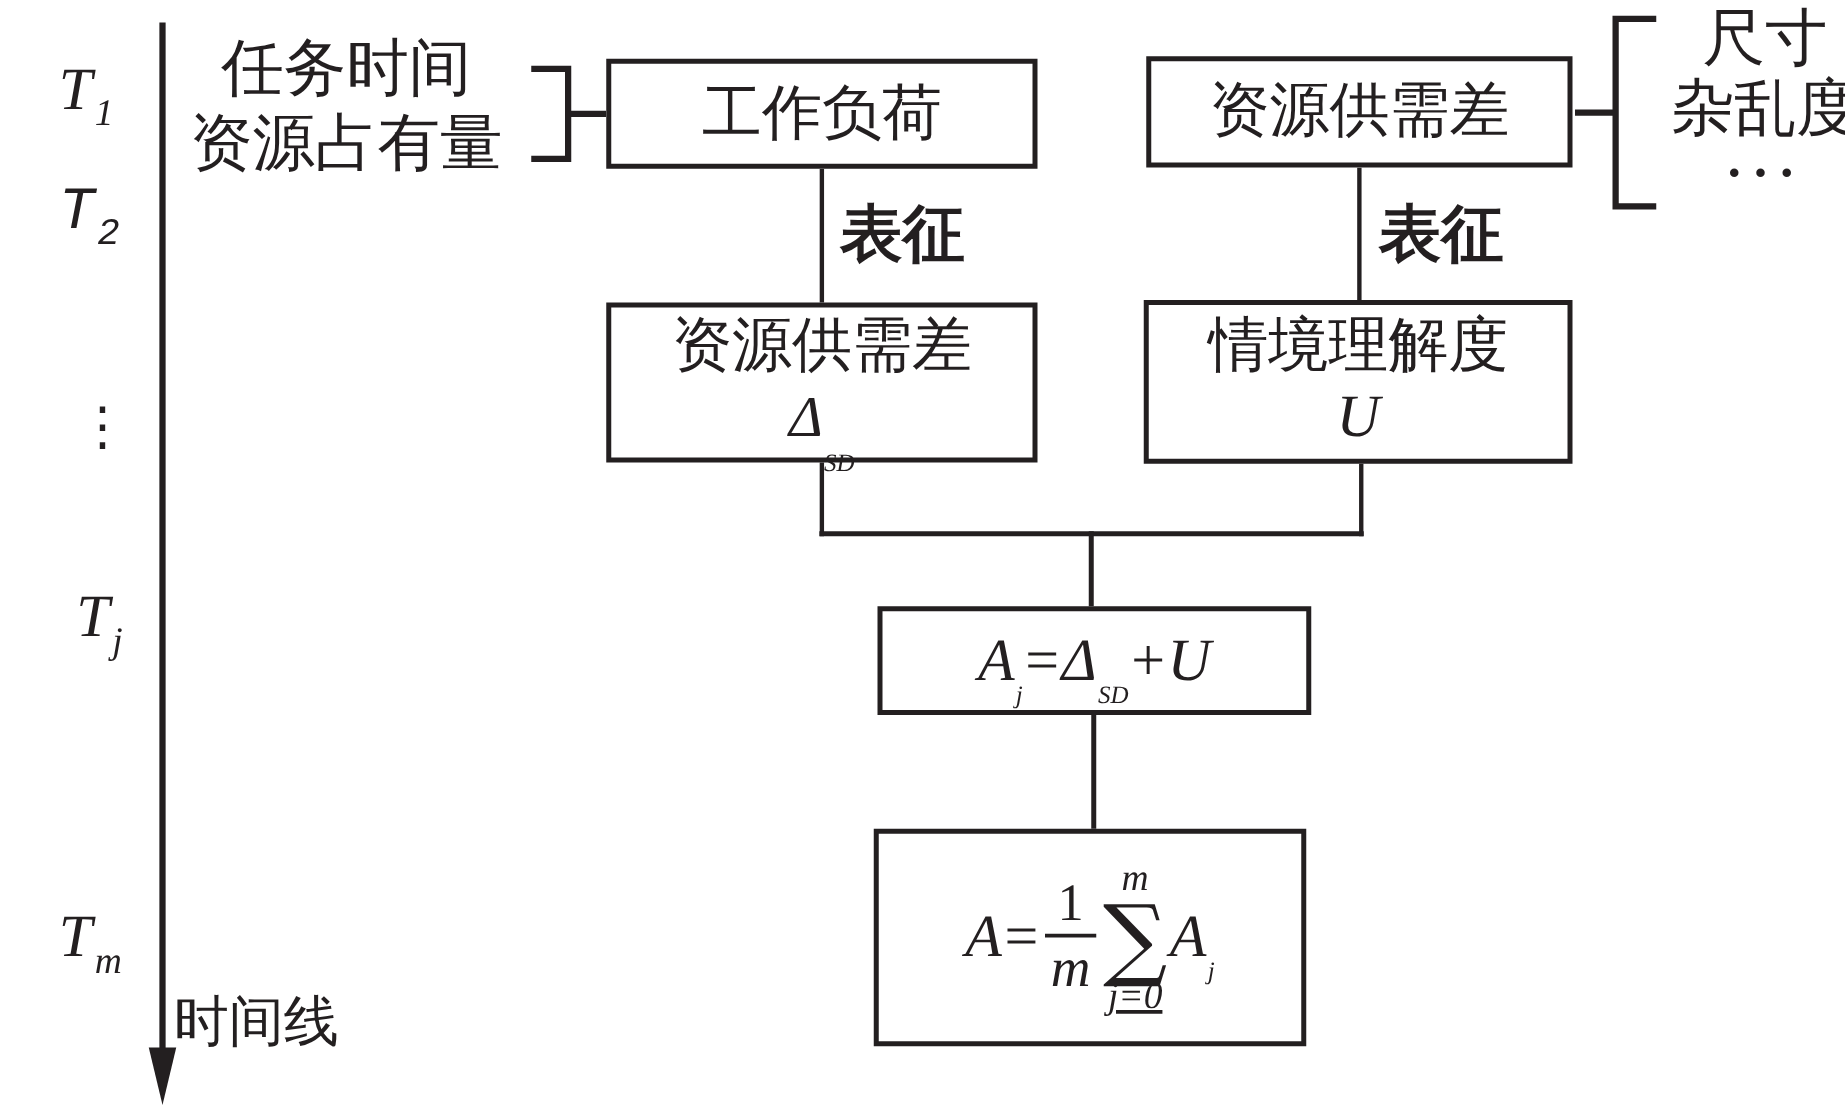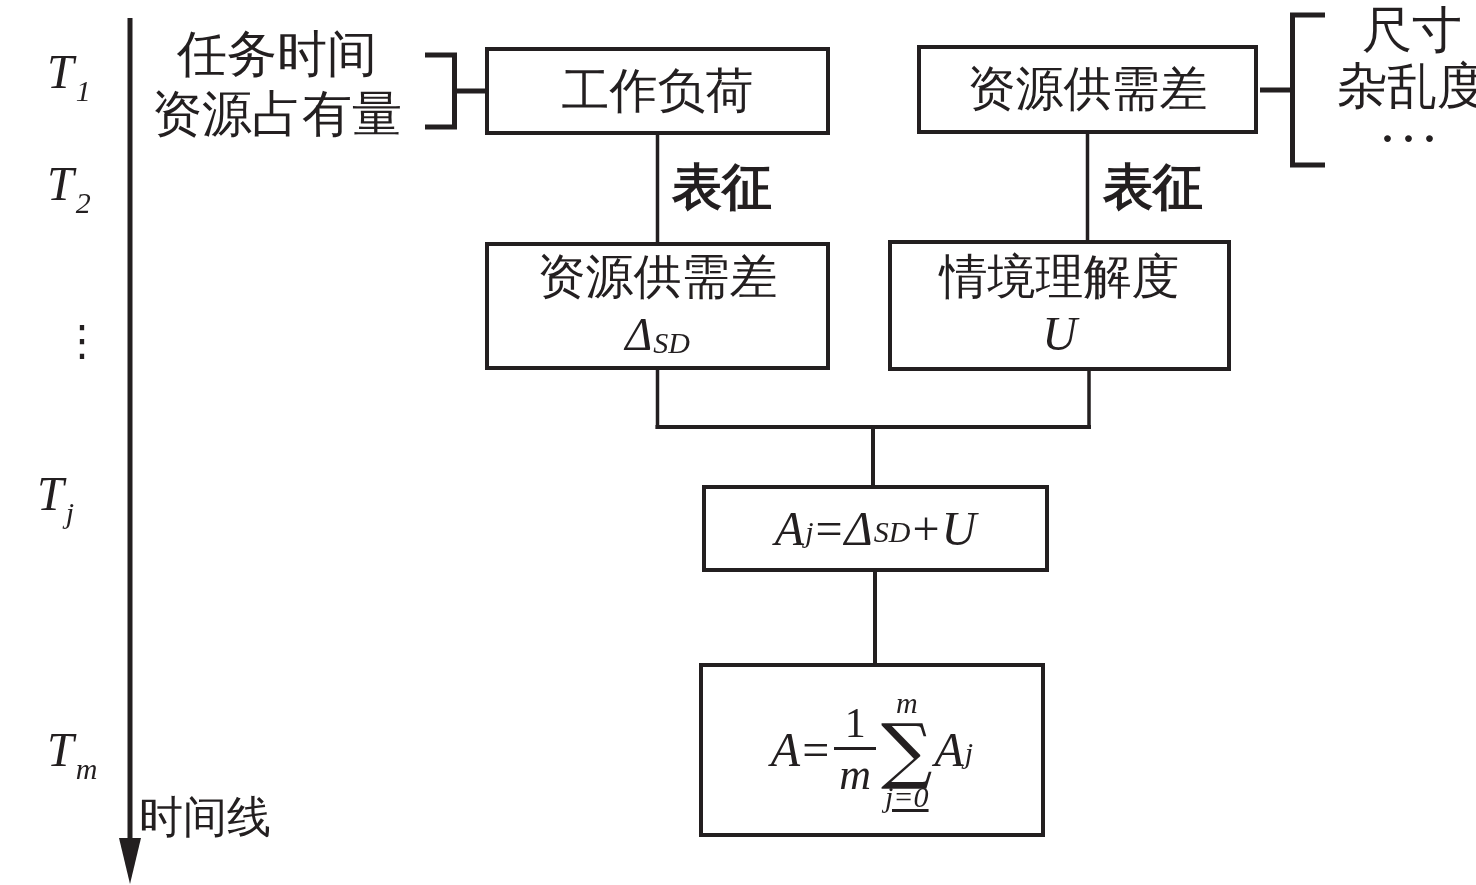--- a/index.html
+++ b/index.html
@@ -13,21 +13,21 @@
   .lines { position:absolute; left:0; top:0; width:1476px; height:885px; }
   .box {
     position:absolute; box-sizing:border-box; border:4px solid var(--ink);
     background:#ffffff; display:flex; flex-direction:column;
     align-items:center; justify-content:center; text-align:center;
   }
   .box-label { font-size:48px; line-height:1.18; white-space:nowrap; }
   .cjk { font-size:50px; line-height:60px; white-space:nowrap; }
   .mi { font-style:italic; }
   .mo { font-style:normal; padding:0 2px; }
-  .msub { font-style:italic; font-size:30px; position:relative; top:3px; margin-left:1px; }
+  .msub { font-style:italic; font-size:20px; position:relative; top:28px; margin-left:1px; }
   .tick { position:absolute; font-style:italic; font-size:48px; line-height:1; white-space:nowrap; }
   .tick .tsub { font-style:italic; font-size:30px; position:relative; top:13px; margin-left:2px; }
   .vdots { position:absolute; font-style:normal; font-family:"DejaVu Sans","Liberation Sans",sans-serif;
            font-size:42px; line-height:1; }
   .rep-label { position:absolute; font-size:50px; line-height:1; white-space:nowrap;font-weight:bold; }
   .annotation { position:absolute; text-align:center; }
   .dots-row { font-weight:bold; font-size:42px; letter-spacing:7px; line-height:50px; }
   .math-row { display:flex; align-items:center; font-size:48px; font-style:italic; }
   .frac { display:inline-flex; flex-direction:column; align-items:center; margin:0 3px; }
   .frac .num { font-style:normal; font-size:42px; line-height:1.05; padding-bottom:2px; }
@@ -59,23 +59,23 @@
       <line x1="848" y1="568" x2="848" y2="667" stroke-width="4"></line>
 
       <path d="M398 55 H427.5 V127 H398 M427.5 91 H458" stroke-width="5"></path>
       <path d="M1298 15 H1265.5 V165 H1298 M1233 90 H1265.5" stroke-width="5"></path>
     </g>
 
     <polygon points="92,838 114,838 103,884" fill="#231f20" stroke="none"></polygon>
   </svg>
 
   <div class="tick" style="left:20px; top:48px;"><span>T</span><span class="tsub">1</span></div>
-  <div class="tick" style="left:20px; top:160px;"><span>T</span><span class="tsub">2</span></div>
+  <div class="tick" style="left:20px; top:146px;font-family:Liberation Mono, monospace;"><span>T</span><span class="tsub">2</span></div>
   <div class="vdots" style="left:34px; top:320px;">⋮</div>
-  <div class="tick" style="left:10px; top:470px;"><span>T</span><span class="tsub">j</span></div>
+  <div class="tick" style="left:34px; top:470px;"><span>T</span><span class="tsub">j</span></div>
   <div class="tick" style="left:20px; top:726px;"><span>T</span><span class="tsub">m</span></div>
   <div class="axis-label" style="left:112px; top:796px;">时间线</div>
 
   <div class="annotation" style="left:98px; top:24px; width:304px;">
     <div class="cjk">任务时间</div>
     <div class="cjk">资源占有量</div>
   </div>
 
   <div class="annotation" style="left:1293px; top:2px; width:184px;">
     <div class="cjk" style="line-height:56px;">尺寸</div>
@@ -90,21 +90,21 @@
     <div class="box-label">资源供需差</div>
   </div>
 
   <div class="rep-label" style="left:645px; top:162px;">表征</div>
   <div class="rep-label" style="left:1076px; top:162px;">表征</div>
 
   <div class="box" style="left:458px; top:242px; width:345px; height:128px;">
     <div class="box-label">资源供需差</div>
     <div class="box-label"><span class="mi" style="font-size:46px;">Δ</span><span class="msub">SD</span></div>
   </div>
-  <div class="box" style="left:861px; top:240px; width:343px; height:131px;">
+  <div class="box" style="left:888px; top:240px; width:343px; height:131px;">
     <div class="box-label">情境理解度</div>
     <div class="box-label mi">U</div>
   </div>
 
   <div class="box" style="left:675px; top:485px; width:347px; height:87px;">
     <div class="math-row">
       <span>A</span>
         <span class="msub">j</span>
         <span class="mo">=</span>
         <span>Δ</span>

